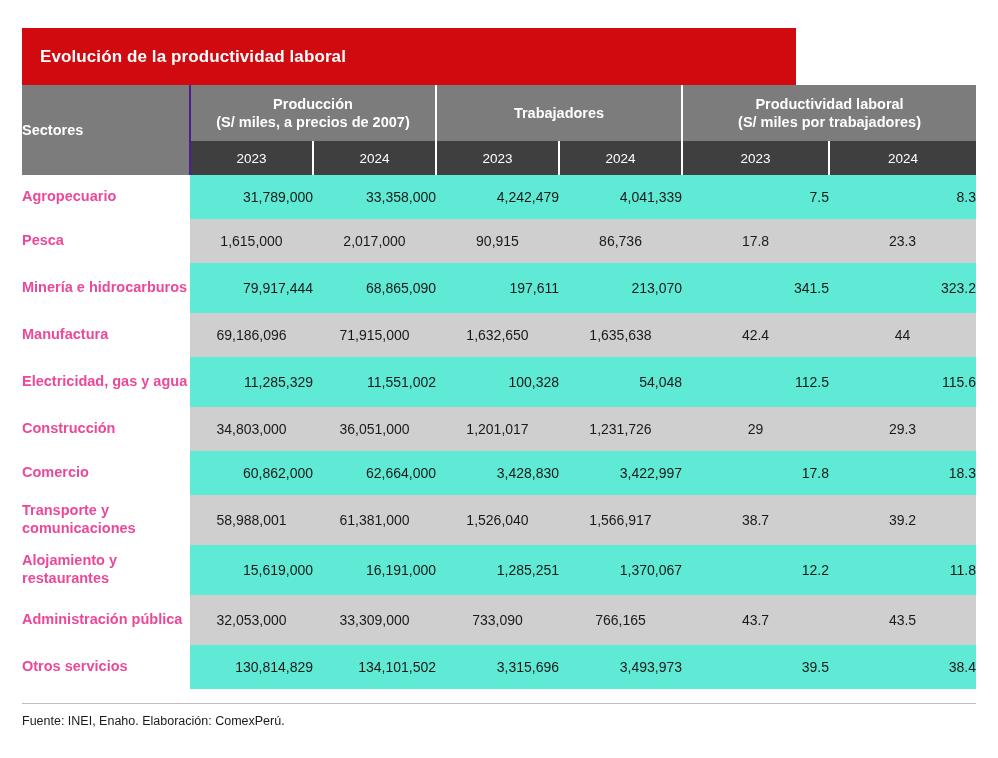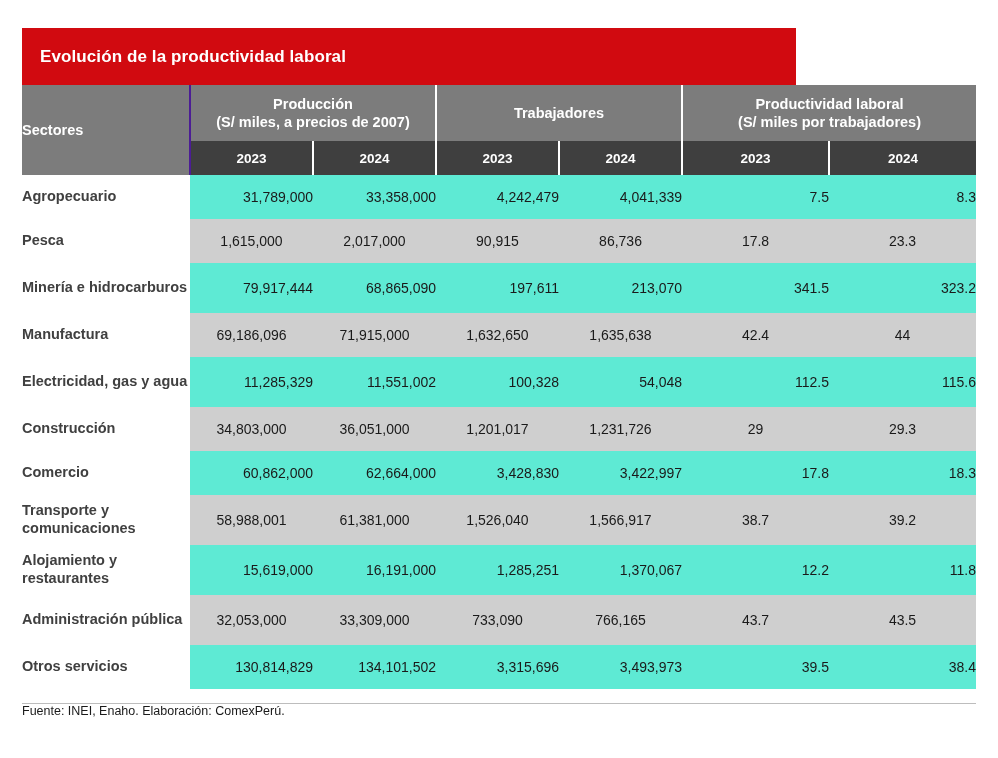--- a/index.html
+++ b/index.html
@@ -62,32 +62,32 @@
     font-weight: bold;
     text-align: left;
     padding-left: 18px;
     border-right: 2px solid #4c1d95;
     vertical-align: middle;
   }
   .hdr-year {
     background: #3f3f3f;
     color: #ffffff;
     font-size: 13.5px;
-    font-weight: bold;
+    font-weight: normal;
     text-align: center;
     height: 34px;
     border-right: 2px solid #ffffff;
   }
   .hdr-year.last { border-right: none; }
   .hdr-year.grp-end { border-right: 2px solid #ffffff; }
 
   td.sector {
     font-size: 14.5px;
     font-weight: bold;
-    color: #404040;
+    color: #ec4899;
     text-align: left;
     padding-left: 18px;
     padding-right: 6px;
     line-height: 1.22;
     background: #ffffff;
   }
   td.val {
     font-size: 14px;
     color: #1a1a1a;
     text-align: center;
@@ -95,20 +95,21 @@
   tr.r-even td.val { background: #5eead4; text-align: right; }
   tr.r-odd  td.val { background: #cfcfcf; text-align: center; }
   tr.r-even td.sector { background: #ffffff; }
   tr.r-odd  td.sector { background: #ffffff; margin-left: 12px; }
   tr.body-row { height: 44px; }
   tr.body-row.tall { height: 50px; }
 
   .footer {
     margin-top: 14px;
     border-top: 1px solid #bdbdbd;
+    padding-top: 10px;
     font-size: 12.5px;
     color: #1a1a1a;
     width: 954px;
   }
 </style>
 </head>
 <body>
 
 <div id="page">
 

